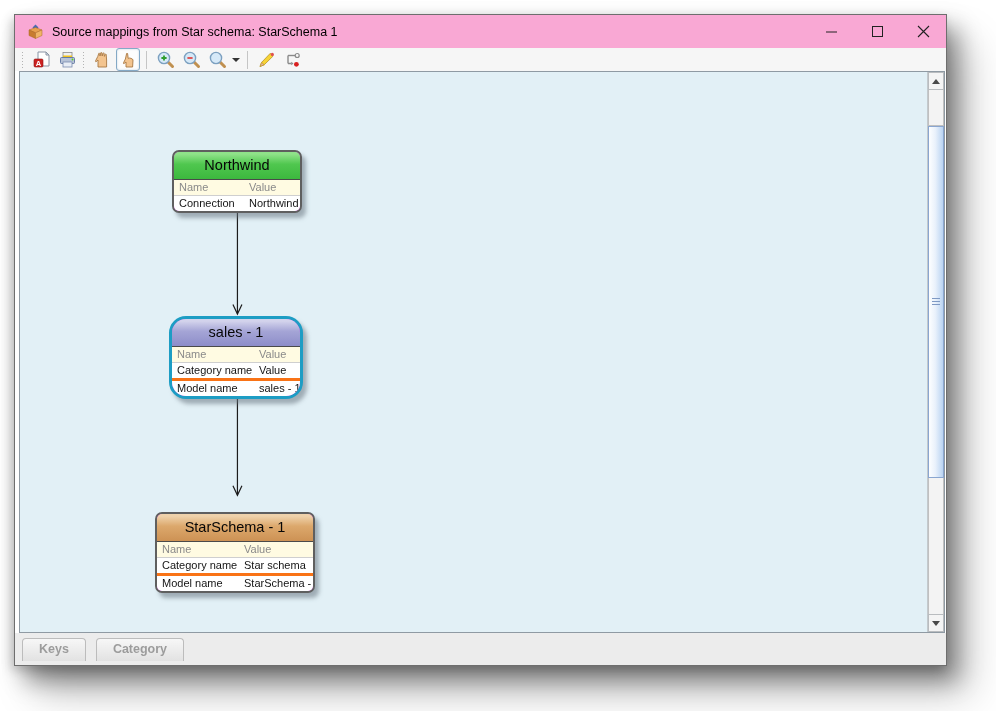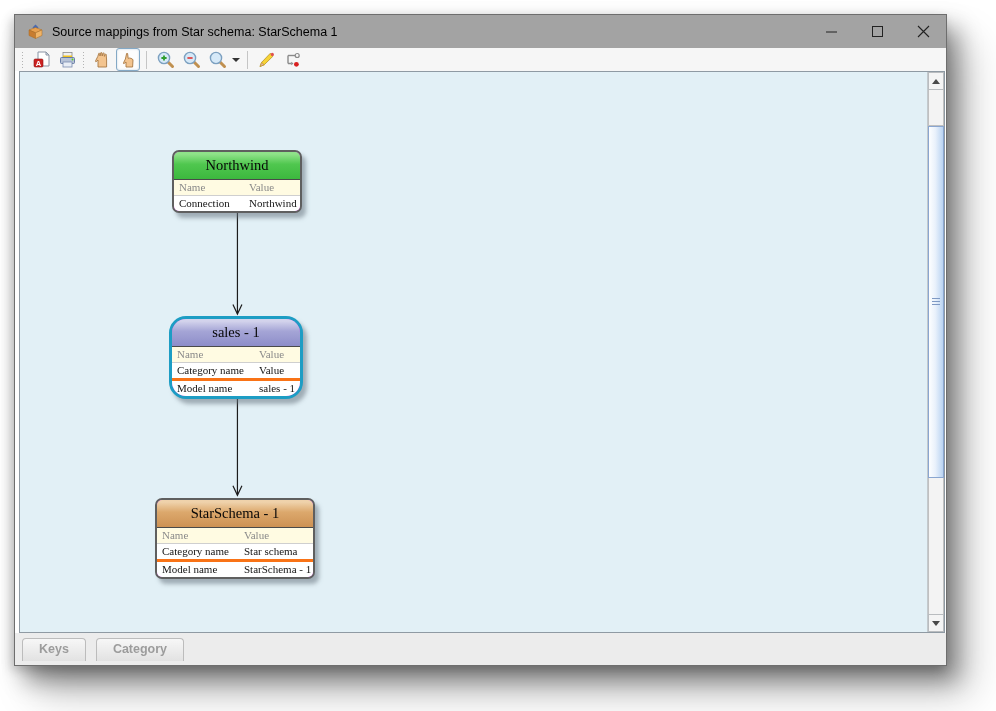--- a/index.html
+++ b/index.html
@@ -10,21 +10,21 @@
   }
   
   .window{
     position:absolute;left:14px;top:14px;width:933px;height:652px;
     background:#ffffff;border:1px solid #6e6e6e;
     box-shadow: 10px 14px 22px rgba(0,0,0,.40), 22px 28px 38px rgba(0,0,0,.22), -3px 4px 10px rgba(0,0,0,.18);
     display:flex;flex-direction:column;box-sizing:border-box;
   }
   
   .titlebar{
-    height:33px;flex:0 0 33px;background:#a3a3a3;display:flex;align-items:center;
+    height:33px;flex:0 0 33px;background:#f9a8d4;display:flex;align-items:center;
   }
   .titlebar .app-icon{margin-left:12px;flex:0 0 auto;display:flex;}
   .titlebar .title{margin-left:8px;font-size:12.5px;color:#000;white-space:nowrap;}
   .caption-buttons{margin-left:auto;display:flex;height:100%;}
   .caption-btn{width:46px;height:100%;display:flex;align-items:center;justify-content:center;}
   .caption-btn svg{display:block;}
   
   .toolbar{
     height:23px;flex:0 0 23px;background:#f6f6f6;display:flex;align-items:center;
     padding-left:4px;
@@ -47,21 +47,20 @@
   .canvas{
     position:absolute;inset:0;background:#e2f0f6;border:1px solid #8f9aa3;
     overflow:hidden;
   }
   .edges{position:absolute;left:0;top:0;width:100%;height:100%;}
   
   .node{
     position:absolute;background:#d946ef;border:2px solid #5f5f5f;border-radius:7px;
     overflow:hidden;box-sizing:border-box;
     box-shadow:4px 5px 4px rgba(104,116,128,.55);
-    font-family:Liberation Serif, serif;
   }
   .node.selected{border:3px solid #1d9dc4;border-radius:17px;}
   .node-header{
     height:27px;line-height:27px;text-align:center;font-size:14.5px;color:#070707;
     border-bottom:1px solid #4a4a4a;
   }
   .hdr-0{background:linear-gradient(#8fe289 8%, #50c74f 45%, #3cb83e);}
   .hdr-1{background:linear-gradient(#d3d3ec 8%, #a5a5d6 45%, #8d8dc9);}
   .hdr-2{background:linear-gradient(#efd2ab 8%, #dca86c 45%, #cd9254);}
   .node-table{width:100%;border-collapse:collapse;font-size:11px;table-layout:fixed;}
@@ -257,21 +256,21 @@
               <td>Value</td>
             </tr>
             <tr class="data">
               <td class="cname">Model name</td>
               <td>sales - 1</td>
             </tr>
           </tbody>
         </table>
       </div>
 
-      <div class="node n2" style="left:135px;top:426px;width:160px;">
+      <div class="node n2" style="left:135px;top:440px;width:160px;">
         <div class="node-header hdr-2">StarSchema - 1</div>
         <table class="node-table">
           <tbody>
             <tr class="cols">
               <td class="cname">Name</td>
               <td>Value</td>
             </tr>
             <tr class="data">
               <td class="cname">Category name</td>
               <td>Star schema</td>

